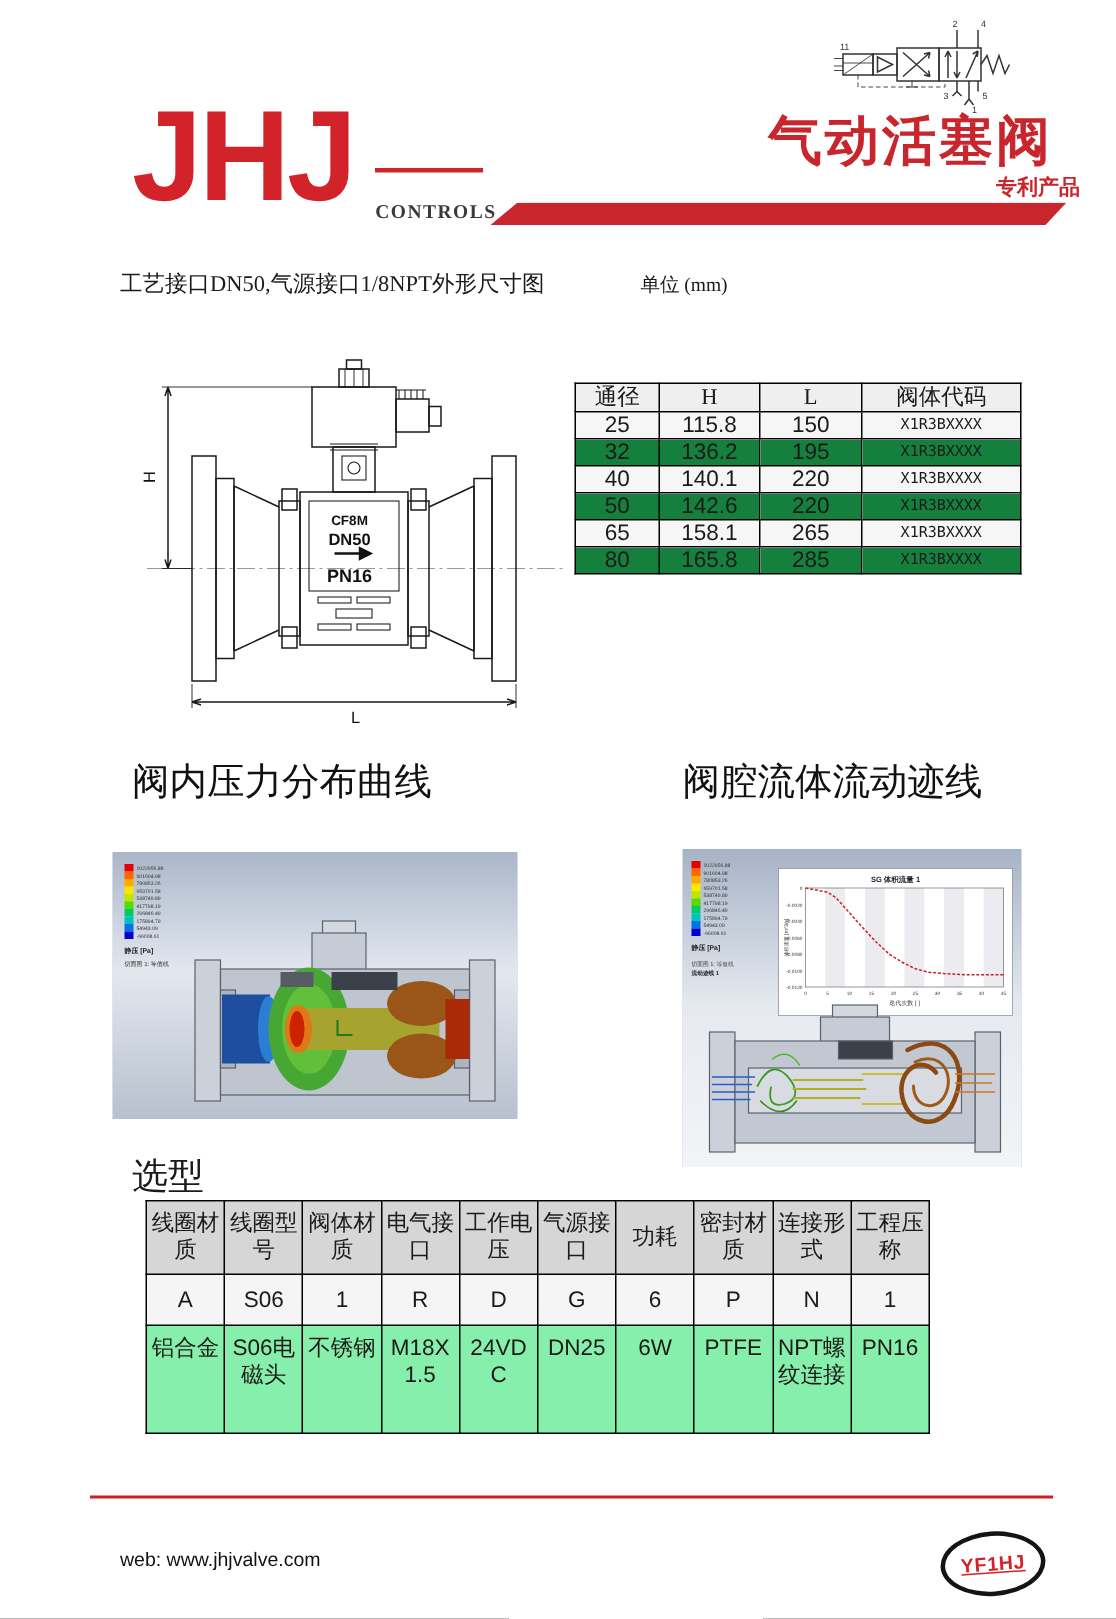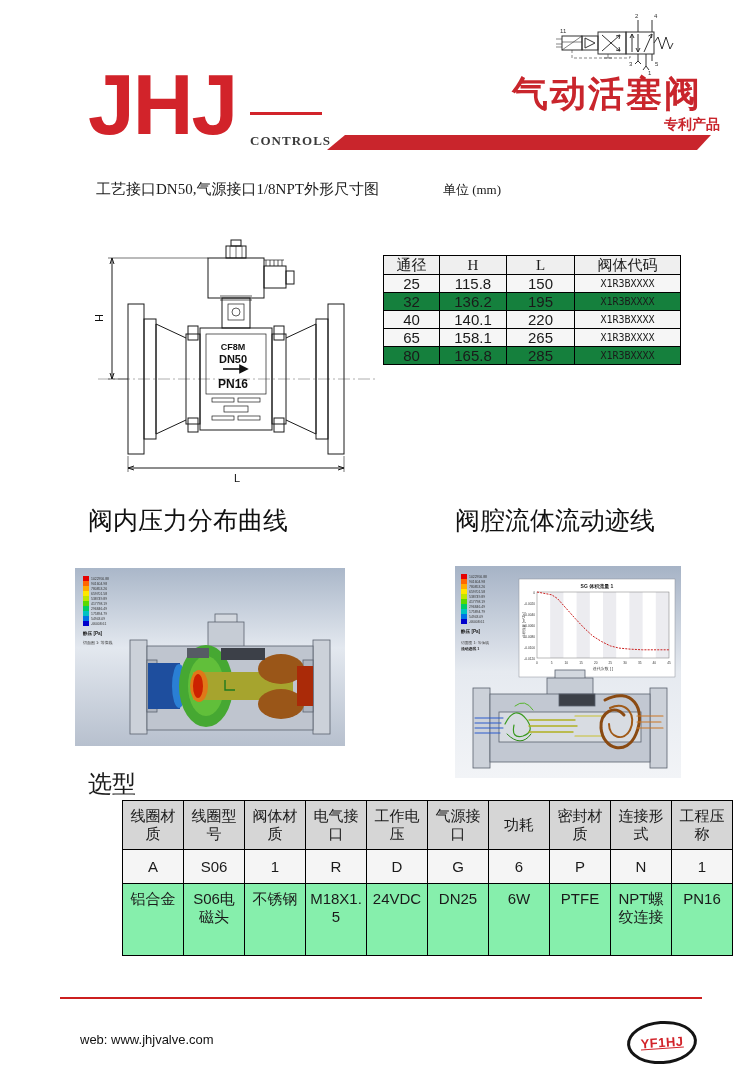--- a/index.html
+++ b/index.html
@@ -17,41 +17,41 @@
              letter-spacing:1px;margin-top:18px;}
 
   .doc-title{right:42px;top:70px;font-family:"Liberation Serif",serif;font-weight:bold;
              font-size:36px;color:#c9252c;letter-spacing:2px;}
   .doc-badge{right:24px;top:116px;font-family:Liberation Mono, monospace;font-weight:bold;
              font-size:14px;color:#c9252c;}
   .banner{left:327px;top:135px;width:384px;height:15px;background:#c9252c;
           clip-path:polygon(18px 0,100% 0,calc(100% - 14px) 100%,0 100%);}
 
   
-  .intro{left:80px;top:180px;width:600px;font-size:15px;font-family:"Liberation Serif",serif;margin-left:16px;}
+  .intro{left:80px;top:180px;width:600px;font-size:15px;font-family:"Liberation Serif",serif;}
   .intro .unit{margin-left:64px;font-size:13px;}
 
   
   .dims{left:383px;top:255px;border-collapse:collapse;table-layout:fixed;border-radius:30px;}
   .dims td{border:1px solid #000;text-align:center;padding:0;line-height:17px;height:17px;
            font-size:15px;overflow:hidden;}
   .dims tr.hdr td{background:#efefef;font-family:"Liberation Serif",serif;font-size:15px;height:18px;}
   .dims tr.r-odd td{background:#f6f6f6;}
   .dims tr.r-even td{background:#15803d;}
   .dims td.code{font-family:"DejaVu Sans Mono",monospace;font-size:10px;}
 
   
   .sec-title{font-family:"Liberation Serif",serif;font-size:25px;color:#111;}
 
   
   .panel{background:#c3ccd9;}
 
   
   .sel-title{left:88px;top:768px;font-family:"Liberation Serif",serif;font-size:24px;}
-  .sel{left:122px;top:800px;border-collapse:collapse;table-layout:fixed;width:611px;}
+  .sel{left:97px;top:800px;border-collapse:collapse;table-layout:fixed;width:523px;}
   .sel td{border:1px solid #000;text-align:center;font-size:15px;line-height:1.18;
           word-break:break-all;padding:3px 2px;}
   .sel tr.h td{background:#d6d6d6;height:42px;vertical-align:middle;}
   .sel tr.c td{background:#f5f5f5;height:27px;vertical-align:middle;}
   .sel tr.v td{background:#86efac;height:62px;vertical-align:top;padding-top:6px;}
 
   
   .foot-line{left:60px;top:997px;width:642px;height:2px;background:#cc1f1f;}
   .foot-web{left:80px;top:1032px;font-size:13px;color:#111;}
   .foot-page{left:0;right:0;top:1031px;text-align:center;font-size:15px;color:#111;}
@@ -194,20 +194,26 @@
     </tr>
     <tr class="r-even">
       <td>32</td>
       <td>136.2</td>
       <td>195</td>
       <td class="code">X1R3BXXXX</td>
     </tr>
     <tr class="r-odd">
       <td>40</td>
       <td>140.1</td>
+      <td>220</td>
+      <td class="code">X1R3BXXXX</td>
+    </tr>
+    <tr class="r-even">
+      <td>50</td>
+      <td>142.6</td>
       <td>220</td>
       <td class="code">X1R3BXXXX</td>
     </tr>
     <tr class="r-odd">
       <td>65</td>
       <td>158.1</td>
       <td>265</td>
       <td class="code">X1R3BXXXX</td>
     </tr>
     <tr class="r-even">

